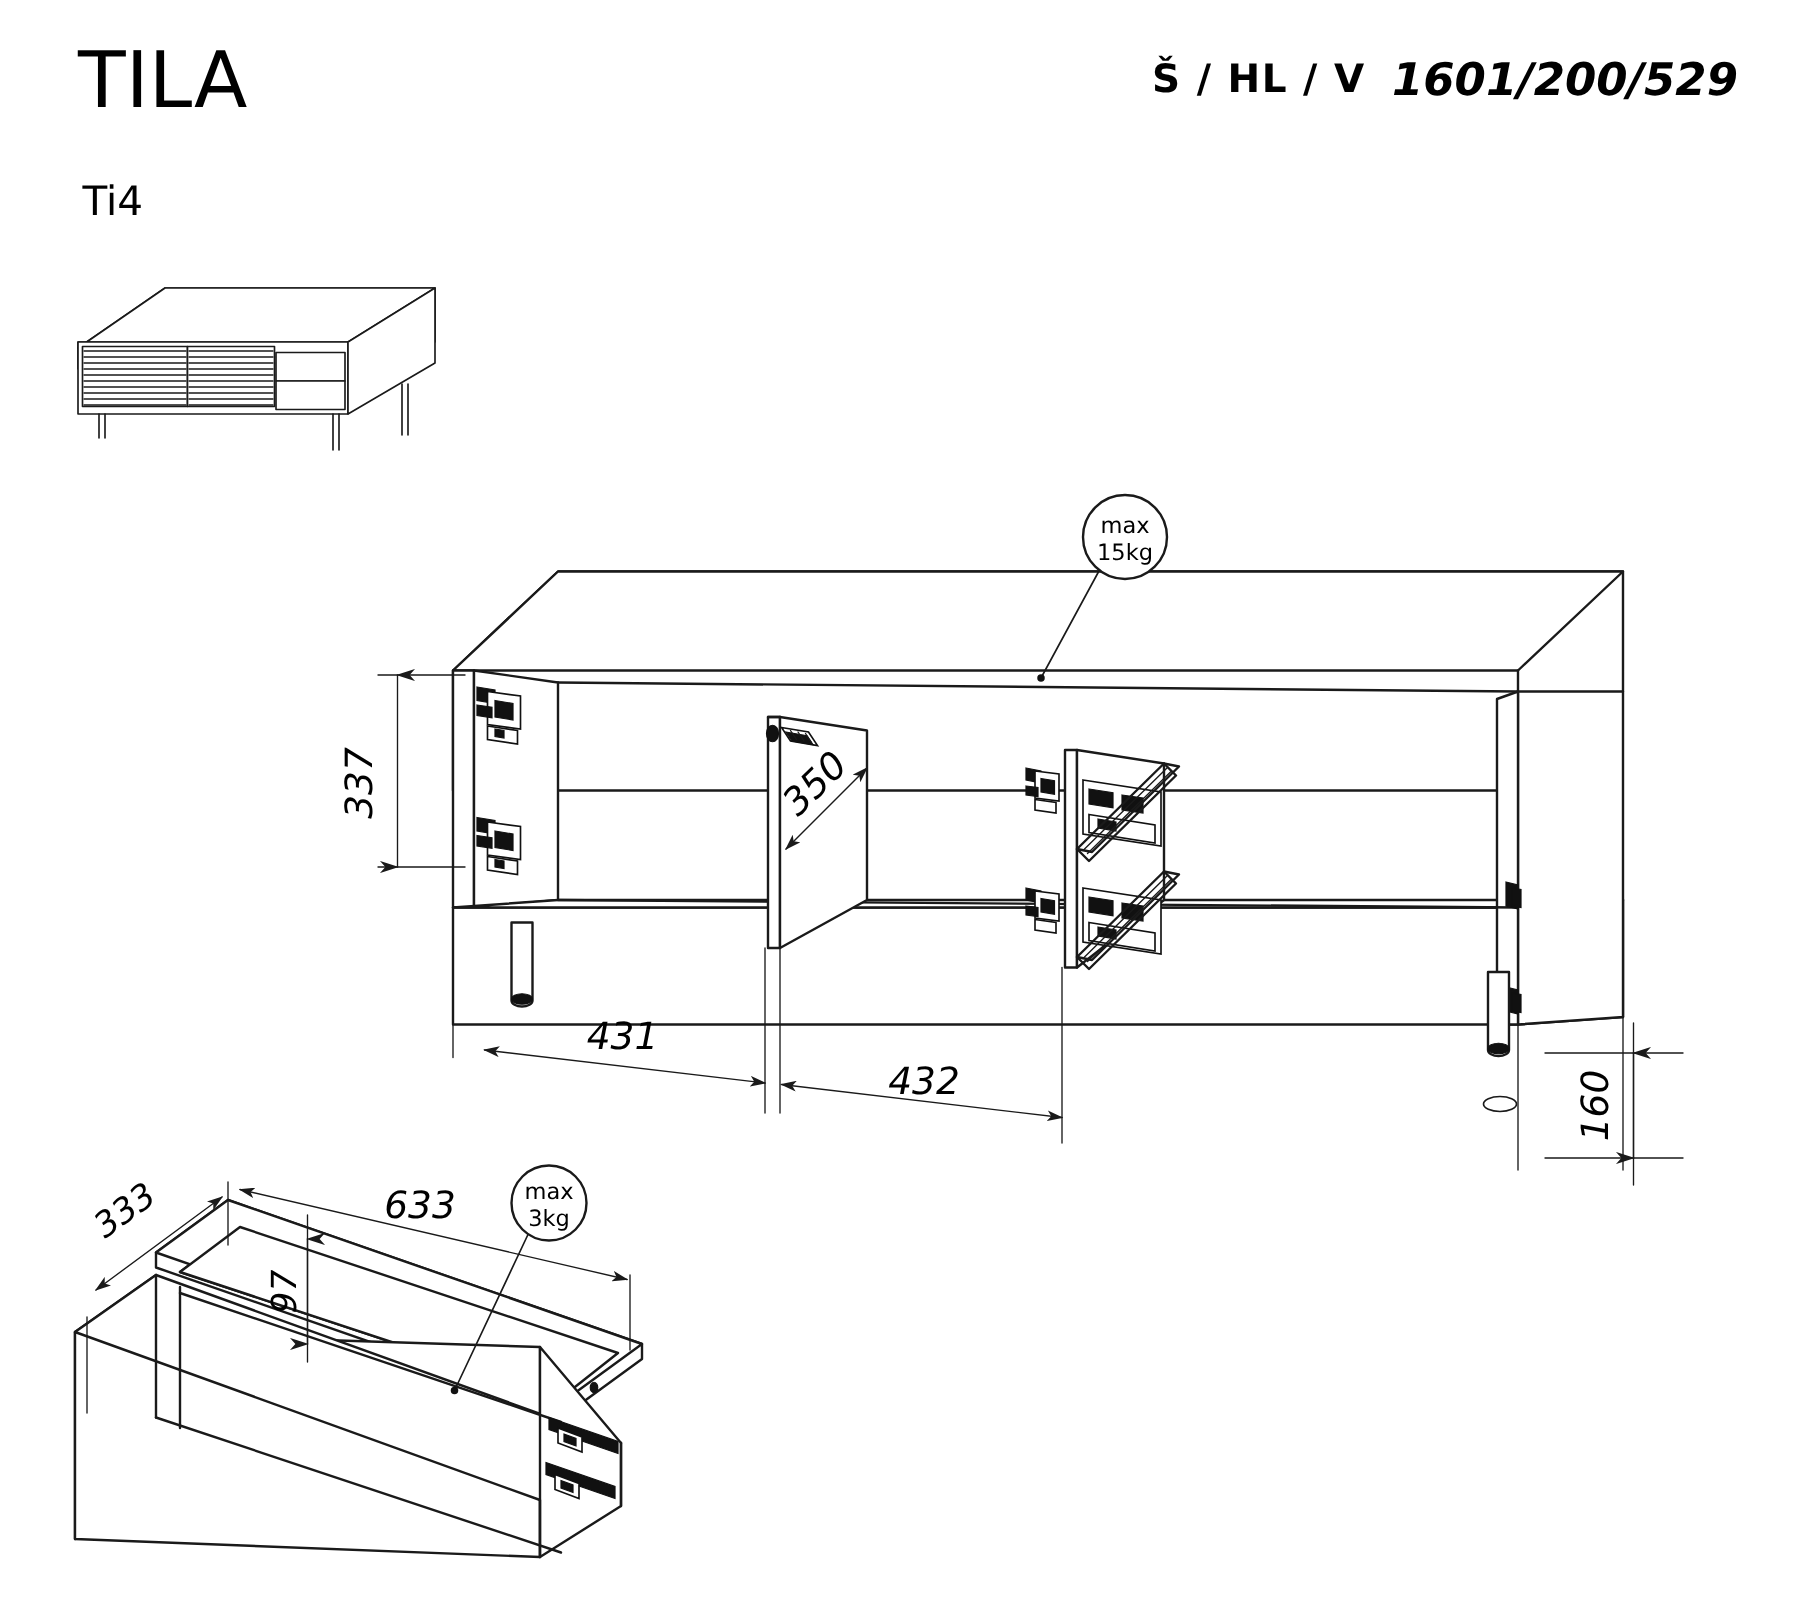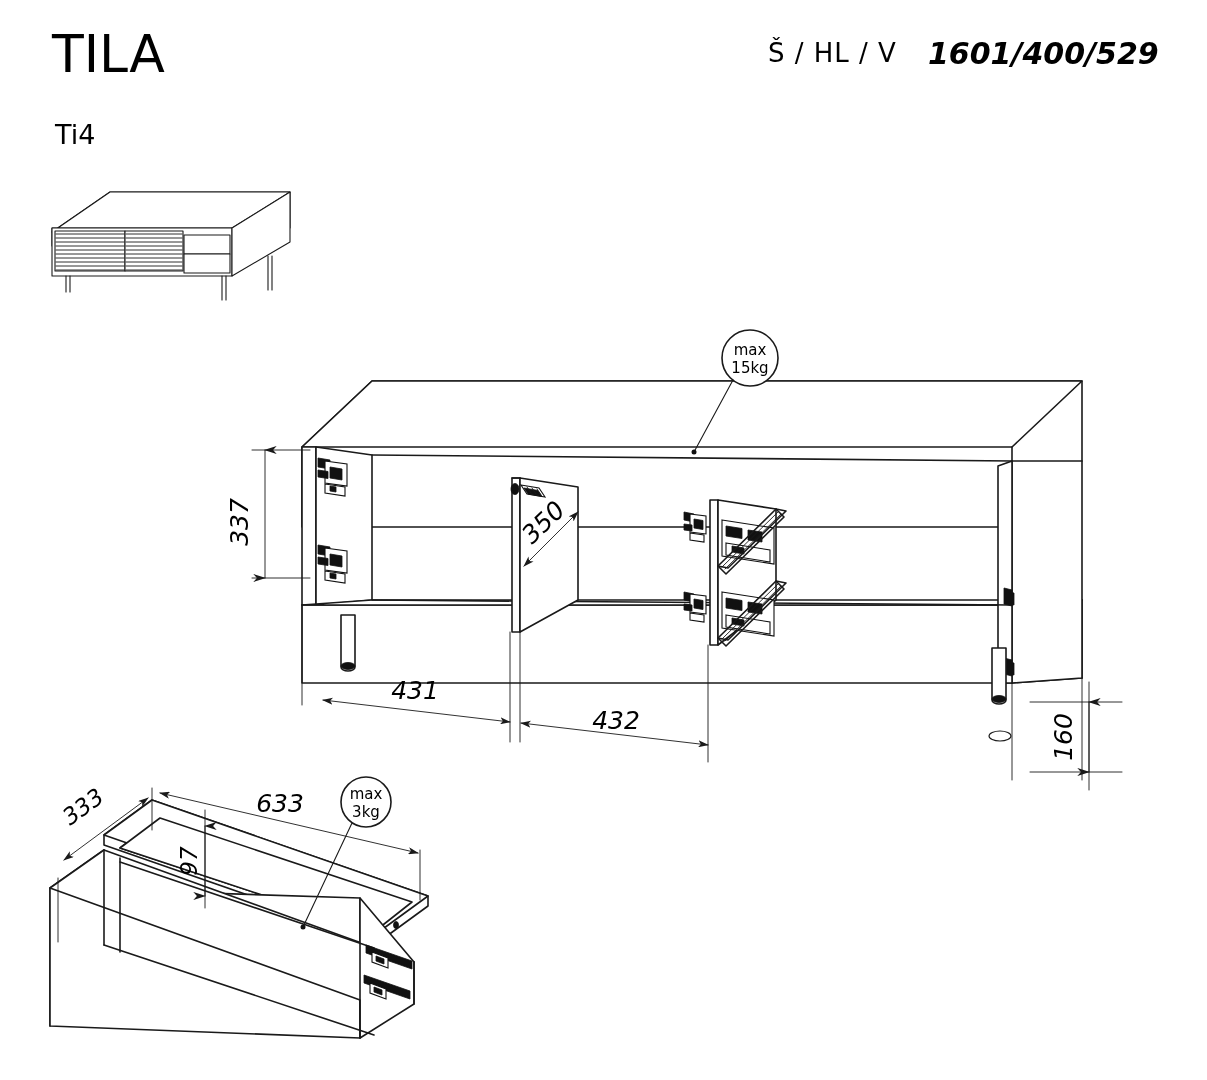--- a/index.html
+++ b/index.html
@@ -2,42 +2,42 @@
 <html><head>
 <meta charset="utf-8">
 <style>
   html,body{margin:0;padding:0;background:#ffffff;}
   body{width:1207px;height:1080px;position:relative;overflow:hidden;
        font-family:"DejaVu Sans","Liberation Sans",sans-serif;color:#000;}
   #sheet{position:absolute;left:0;top:0;width:1207px;height:1080px;}
   .ttl{position:absolute;font-weight:400;letter-spacing:0px;}
   #title-main{left:52px;top:28px;font-size:52px;line-height:52px;}
   #title-sub{left:55px;top:116px;font-size:27px;line-height:38px;}
-  #dims-label{position:absolute;left:768px;top:38px;font-size:26px;font-weight:400;letter-spacing:1px;}
+  #dims-label{position:absolute;left:768px;top:38px;font-size:26px;font-weight:700;letter-spacing:1px;}
   #dims-value{position:absolute;left:928px;top:36px;font-size:30px;font-weight:700;font-style:italic;letter-spacing:0px;}
   svg{display:block;}
   .ln{fill:none;stroke:#1a1a1a;stroke-width:1.6;stroke-linecap:round;stroke-linejoin:round;}
   .ln-t{fill:none;stroke:#1a1a1a;stroke-width:1.1;stroke-linecap:round;stroke-linejoin:round;}
   .ln-x{fill:none;stroke:#1a1a1a;stroke-width:0.9;stroke-linecap:round;}
   .fillw{fill:#ffffff;stroke:#1a1a1a;stroke-width:1.6;stroke-linejoin:round;}
   .fillw-t{fill:#ffffff;stroke:#1a1a1a;stroke-width:1.1;stroke-linejoin:round;}
   .hw{fill:#111;stroke:#111;stroke-width:0.8;}
   .hwo{fill:#fff;stroke:#111;stroke-width:1.1;}
   .dimtxt{font-family:"DejaVu Sans","Liberation Sans",sans-serif;font-size:25px;font-style:italic;fill:#000;}
   .dimtxt-s{font-family:"DejaVu Sans","Liberation Sans",sans-serif;font-size:23px;font-style:italic;fill:#000;}
   .calltxt{font-family:"DejaVu Sans","Liberation Sans",sans-serif;font-size:15px;fill:#000;}
   .arrow{fill:#1a1a1a;stroke:none;}
 </style>
 </head>
 <body>
 
 <div id="title-main" class="ttl">TILA</div>
 <div id="title-sub" class="ttl">Ti4</div>
 <div id="dims-label">Š / HL / V</div>
-<div id="dims-value">1601/400/529</div>
+<div id="dims-value">1601/200/529</div>
 
 <svg id="sheet" viewBox="0 0 1207 1080" width="1207" height="1080">
 
   <defs>
     <marker id="ah" markerWidth="12" markerHeight="8" refX="11" refY="4" orient="auto">
       <path d="M0,0 L12,4 L0,8 L3,4 Z" class="arrow"></path>
     </marker>
     <marker id="ahb" markerWidth="12" markerHeight="8" refX="1" refY="4" orient="auto">
       <path d="M12,0 L0,4 L12,8 L9,4 Z" class="arrow"></path>
     </marker>

